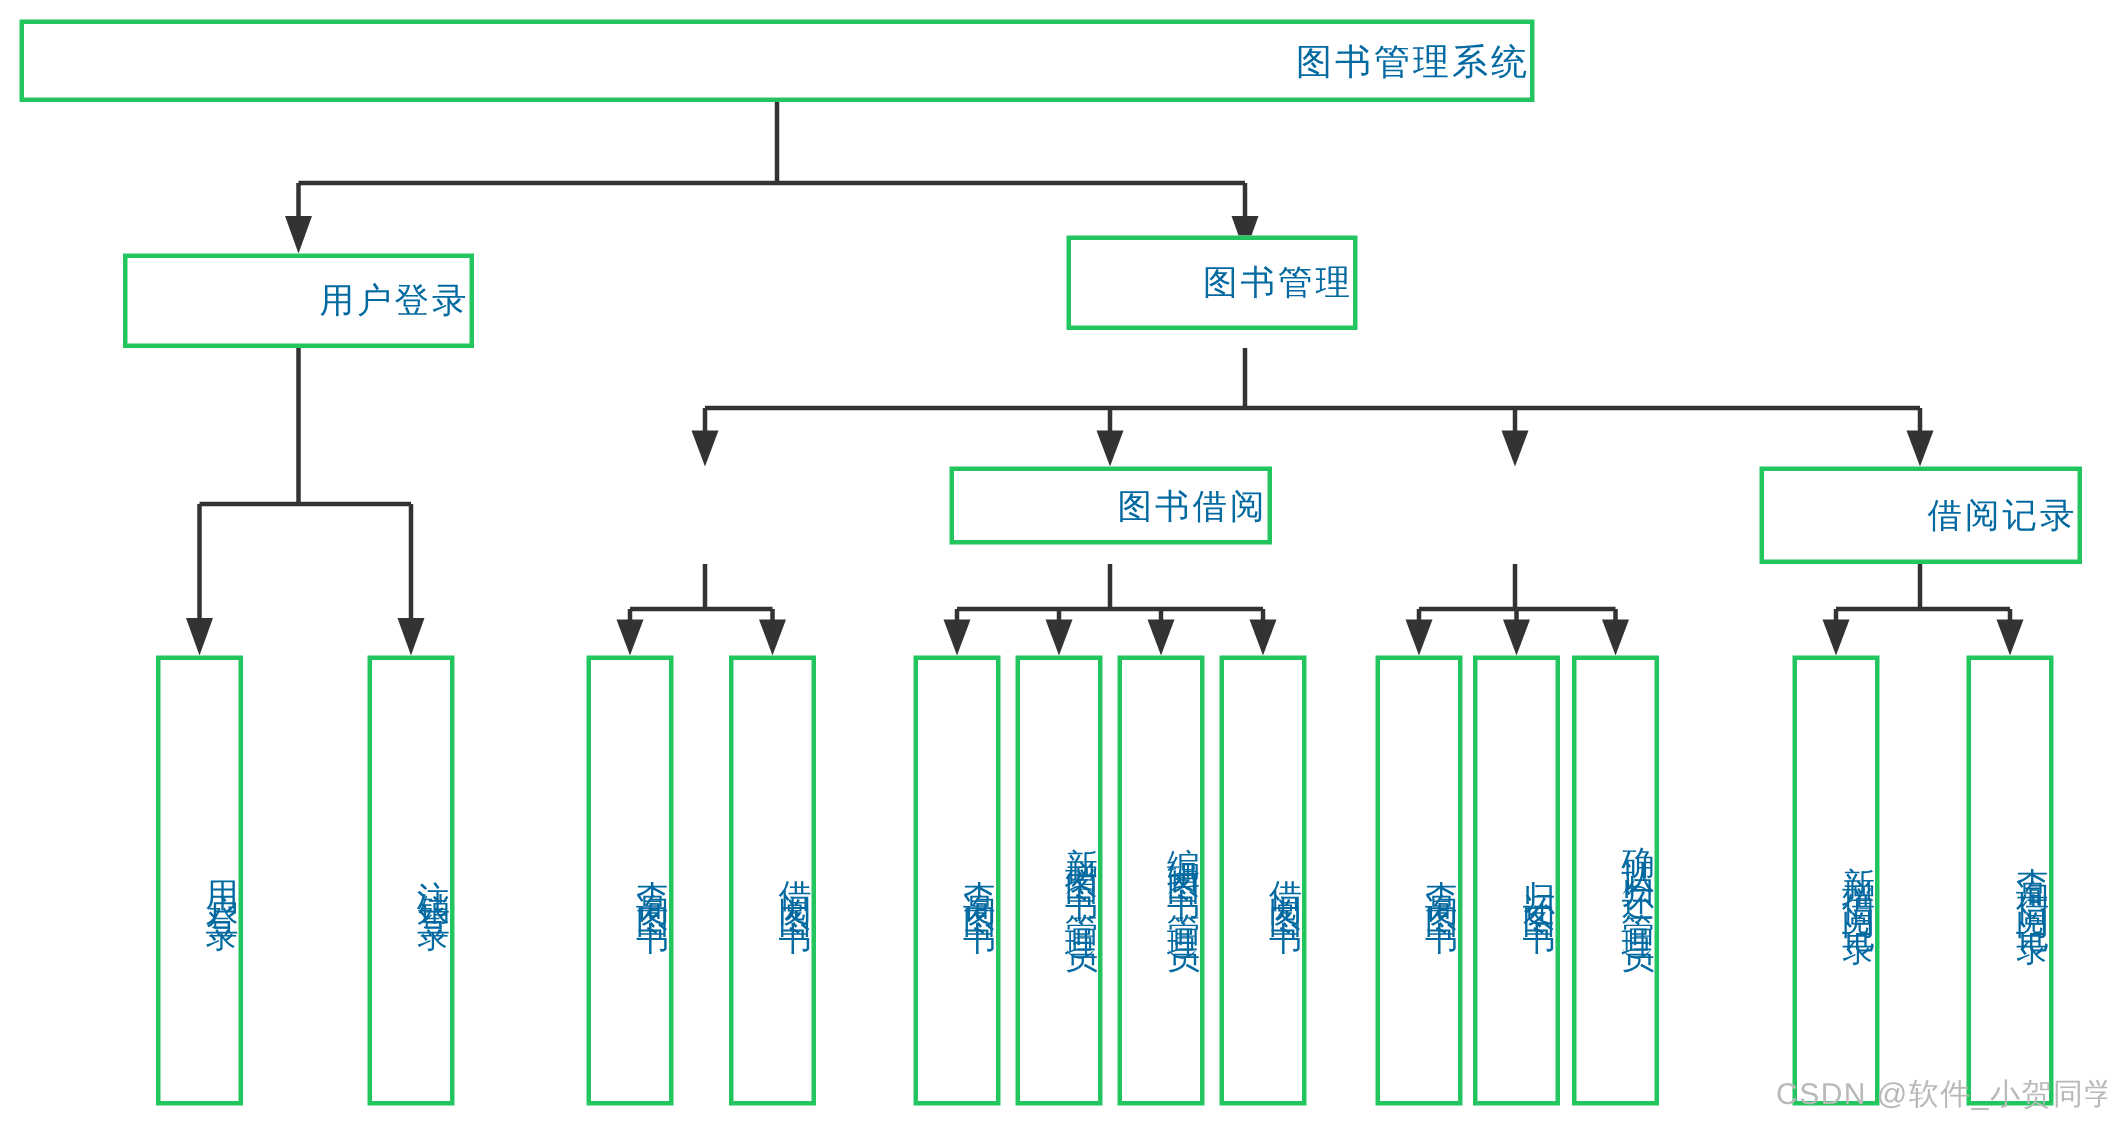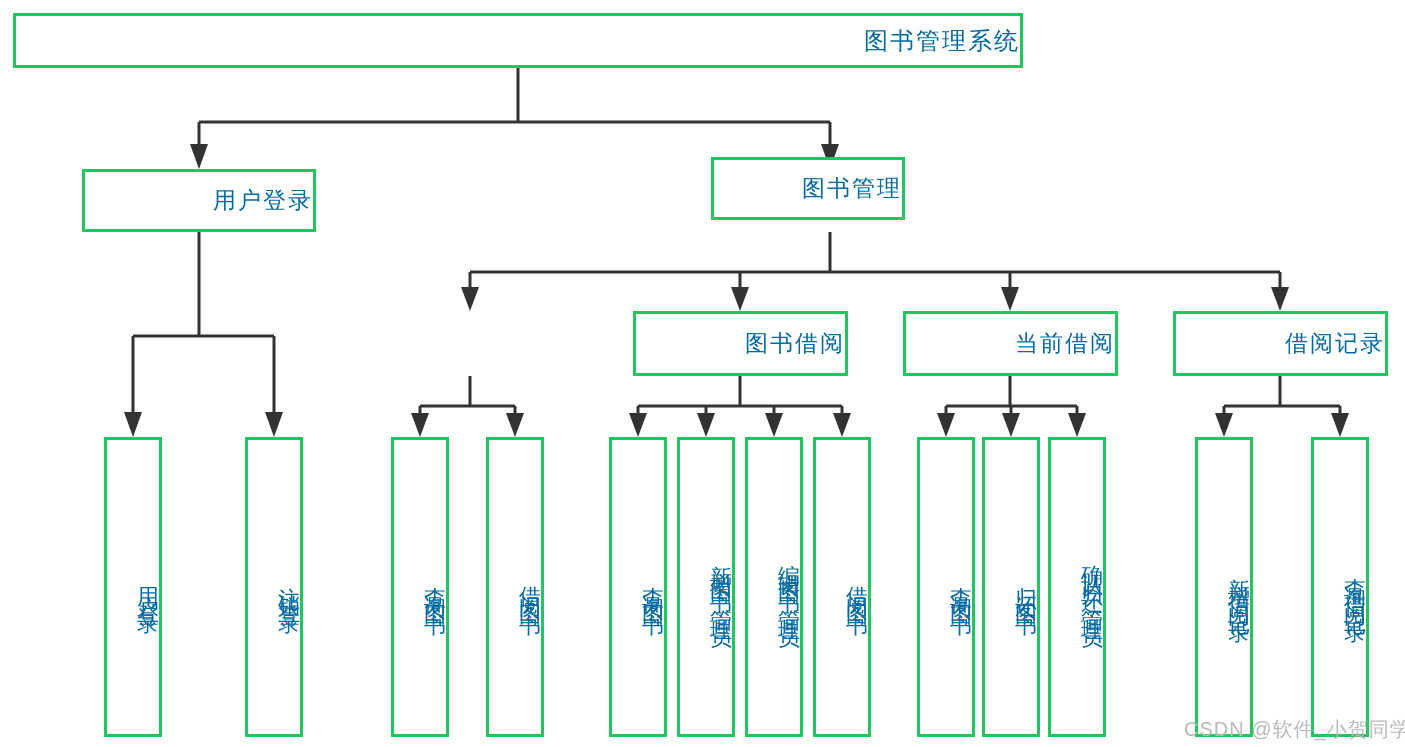--- a/index.html
+++ b/index.html
@@ -145,25 +145,22 @@
     <span>图书管理系统</span>
   </div>
 
   <div class="node h-label" style="left:82px; top:169px; width:234px; height:63px;">
     <span>用户登录</span>
   </div>
   <div class="node h-label" style="left:711px; top:157px; width:194px; height:63px;">
     <span>图书管理</span>
   </div>
 
-  <div class="node h-label" style="left:633px; top:311px; width:215px; height:65px;padding-left:15px;">
+  <div class="node h-label" style="left:633px; top:311px; width:215px; height:52px;padding-left:15px;">
     <span>图书借阅</span>
-  </div>
-  <div class="node h-label" style="left:903px; top:311px; width:215px; height:65px;">
-    <span>当前借阅</span>
   </div>
   <div class="node h-label" style="left:1173px; top:311px; width:215px; height:65px;">
     <span>借阅记录</span>
   </div>
 
   <div class="node leaf" style="left:104px;">
     <span class="vtext">用户登录</span>
   </div>
   <div class="node leaf" style="left:245px;">
     <span class="vtext">注销登录</span>

